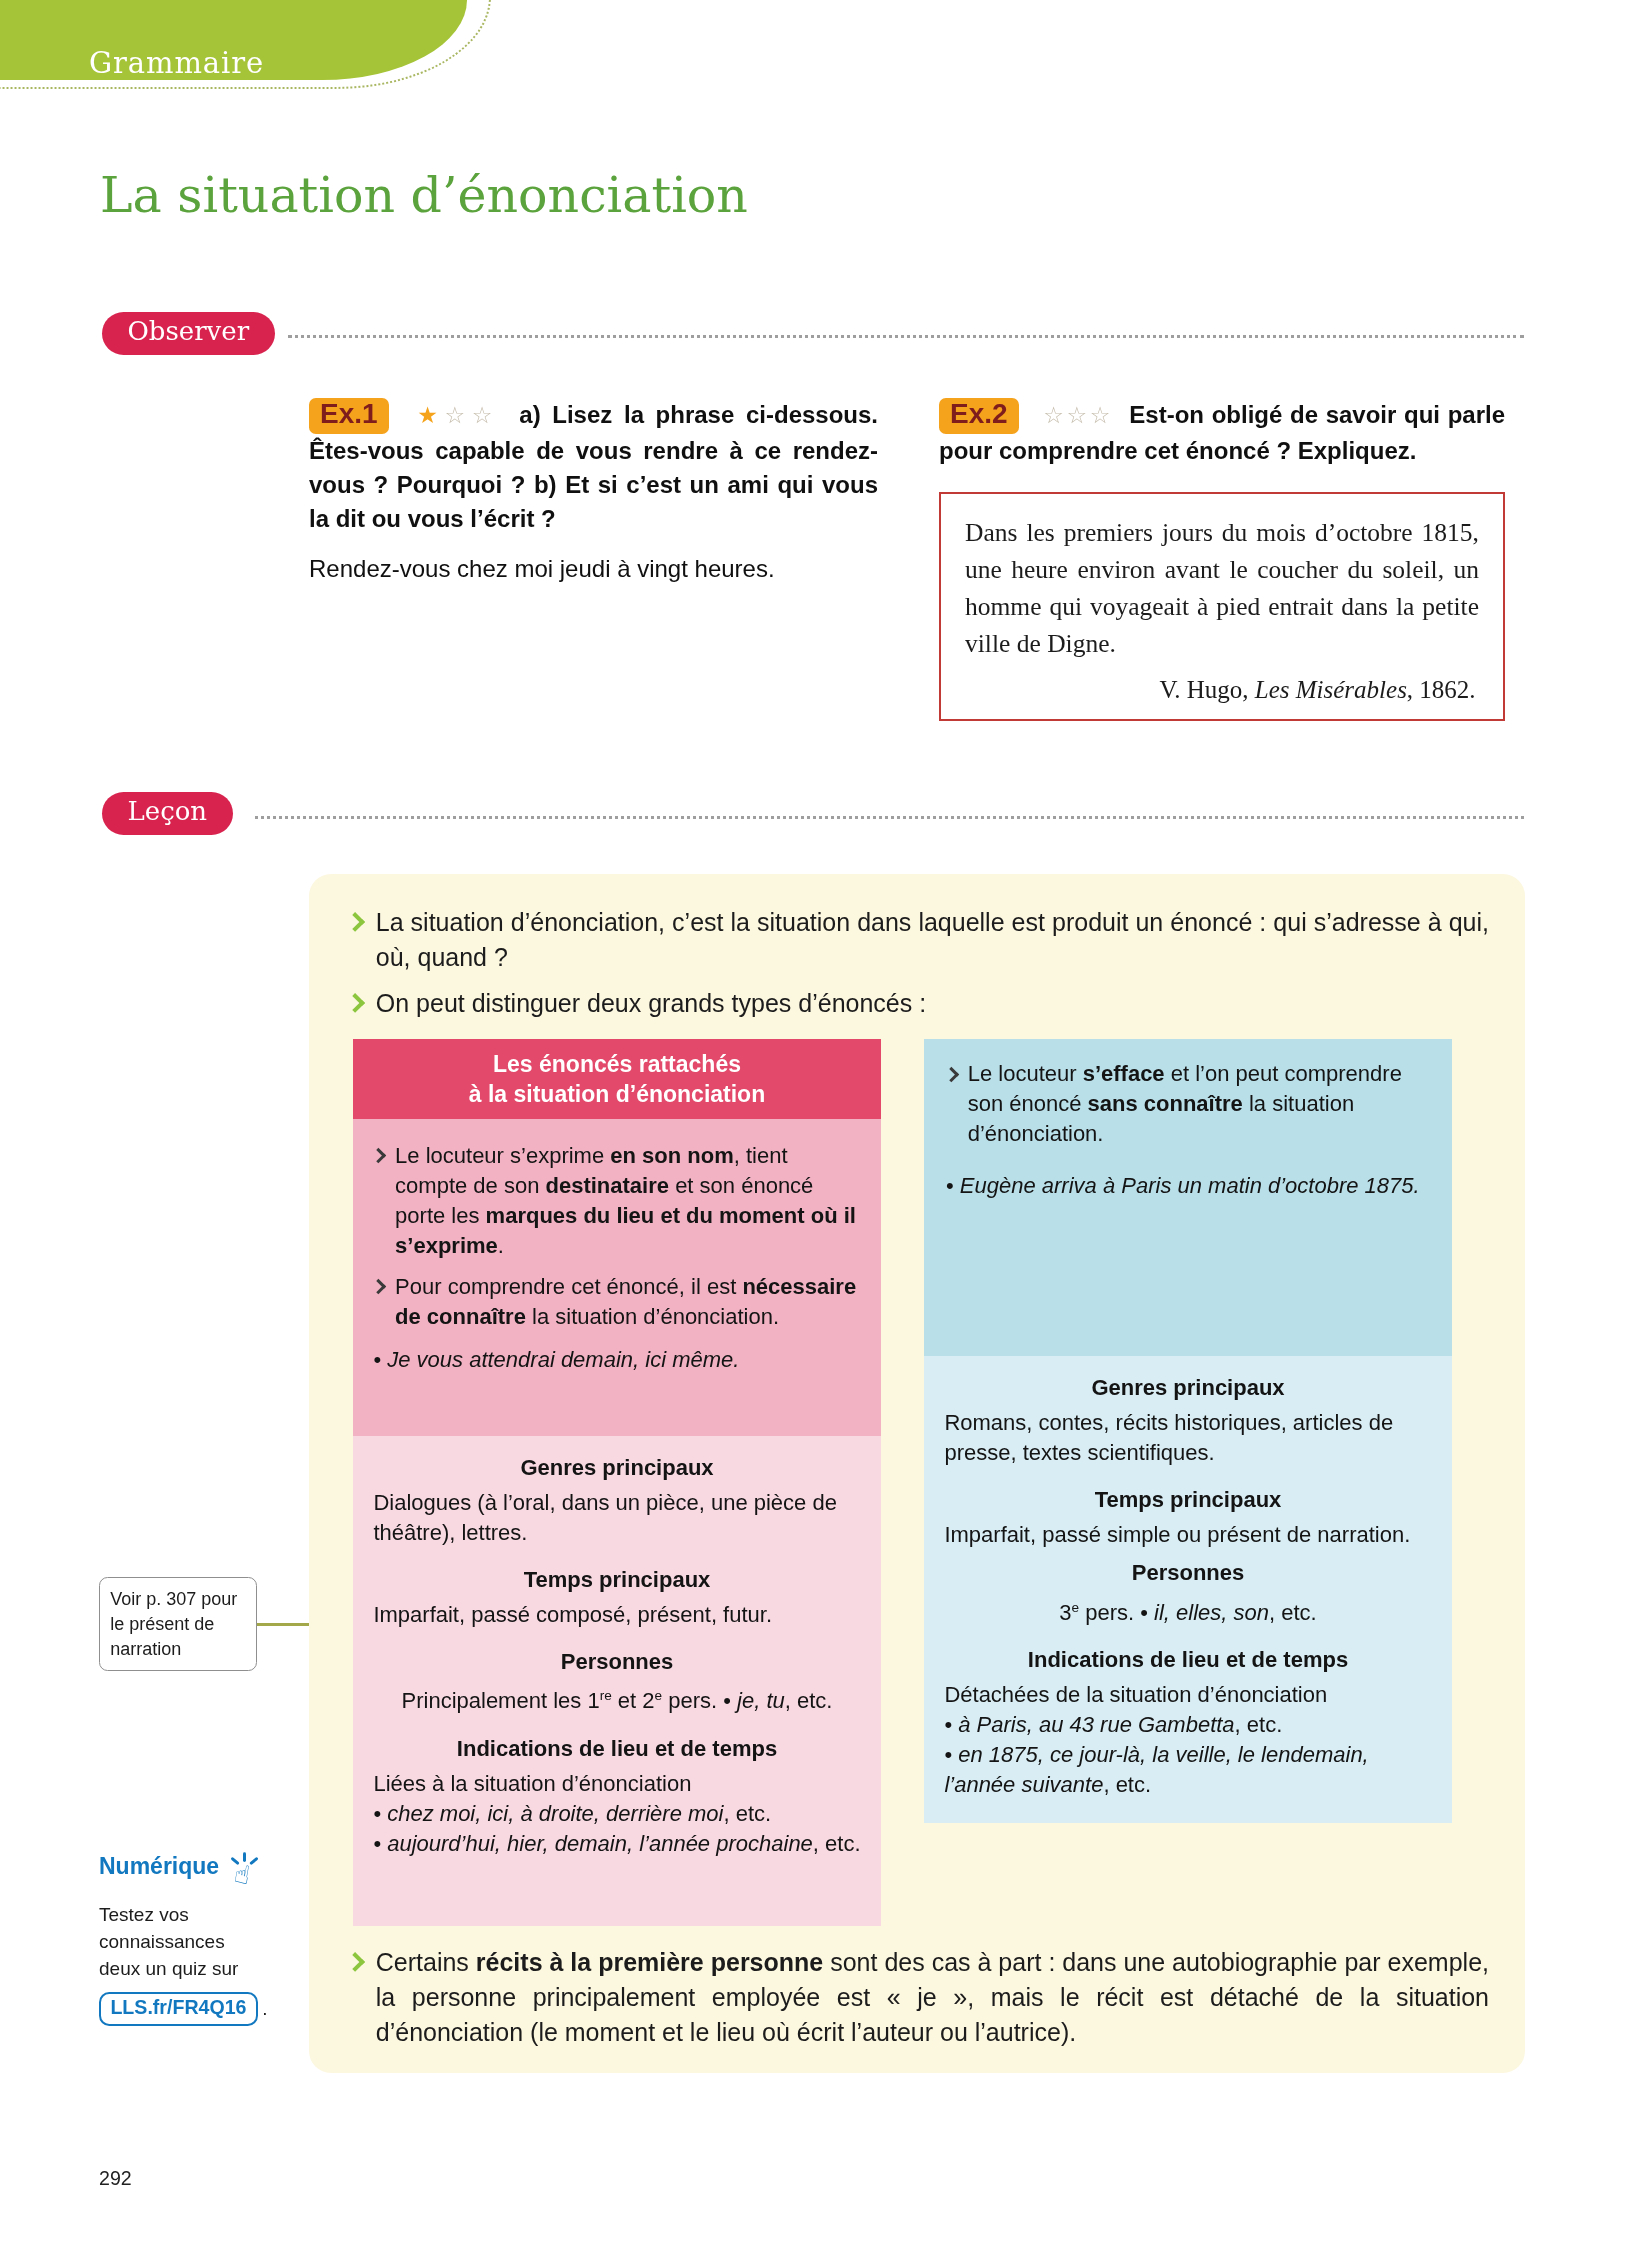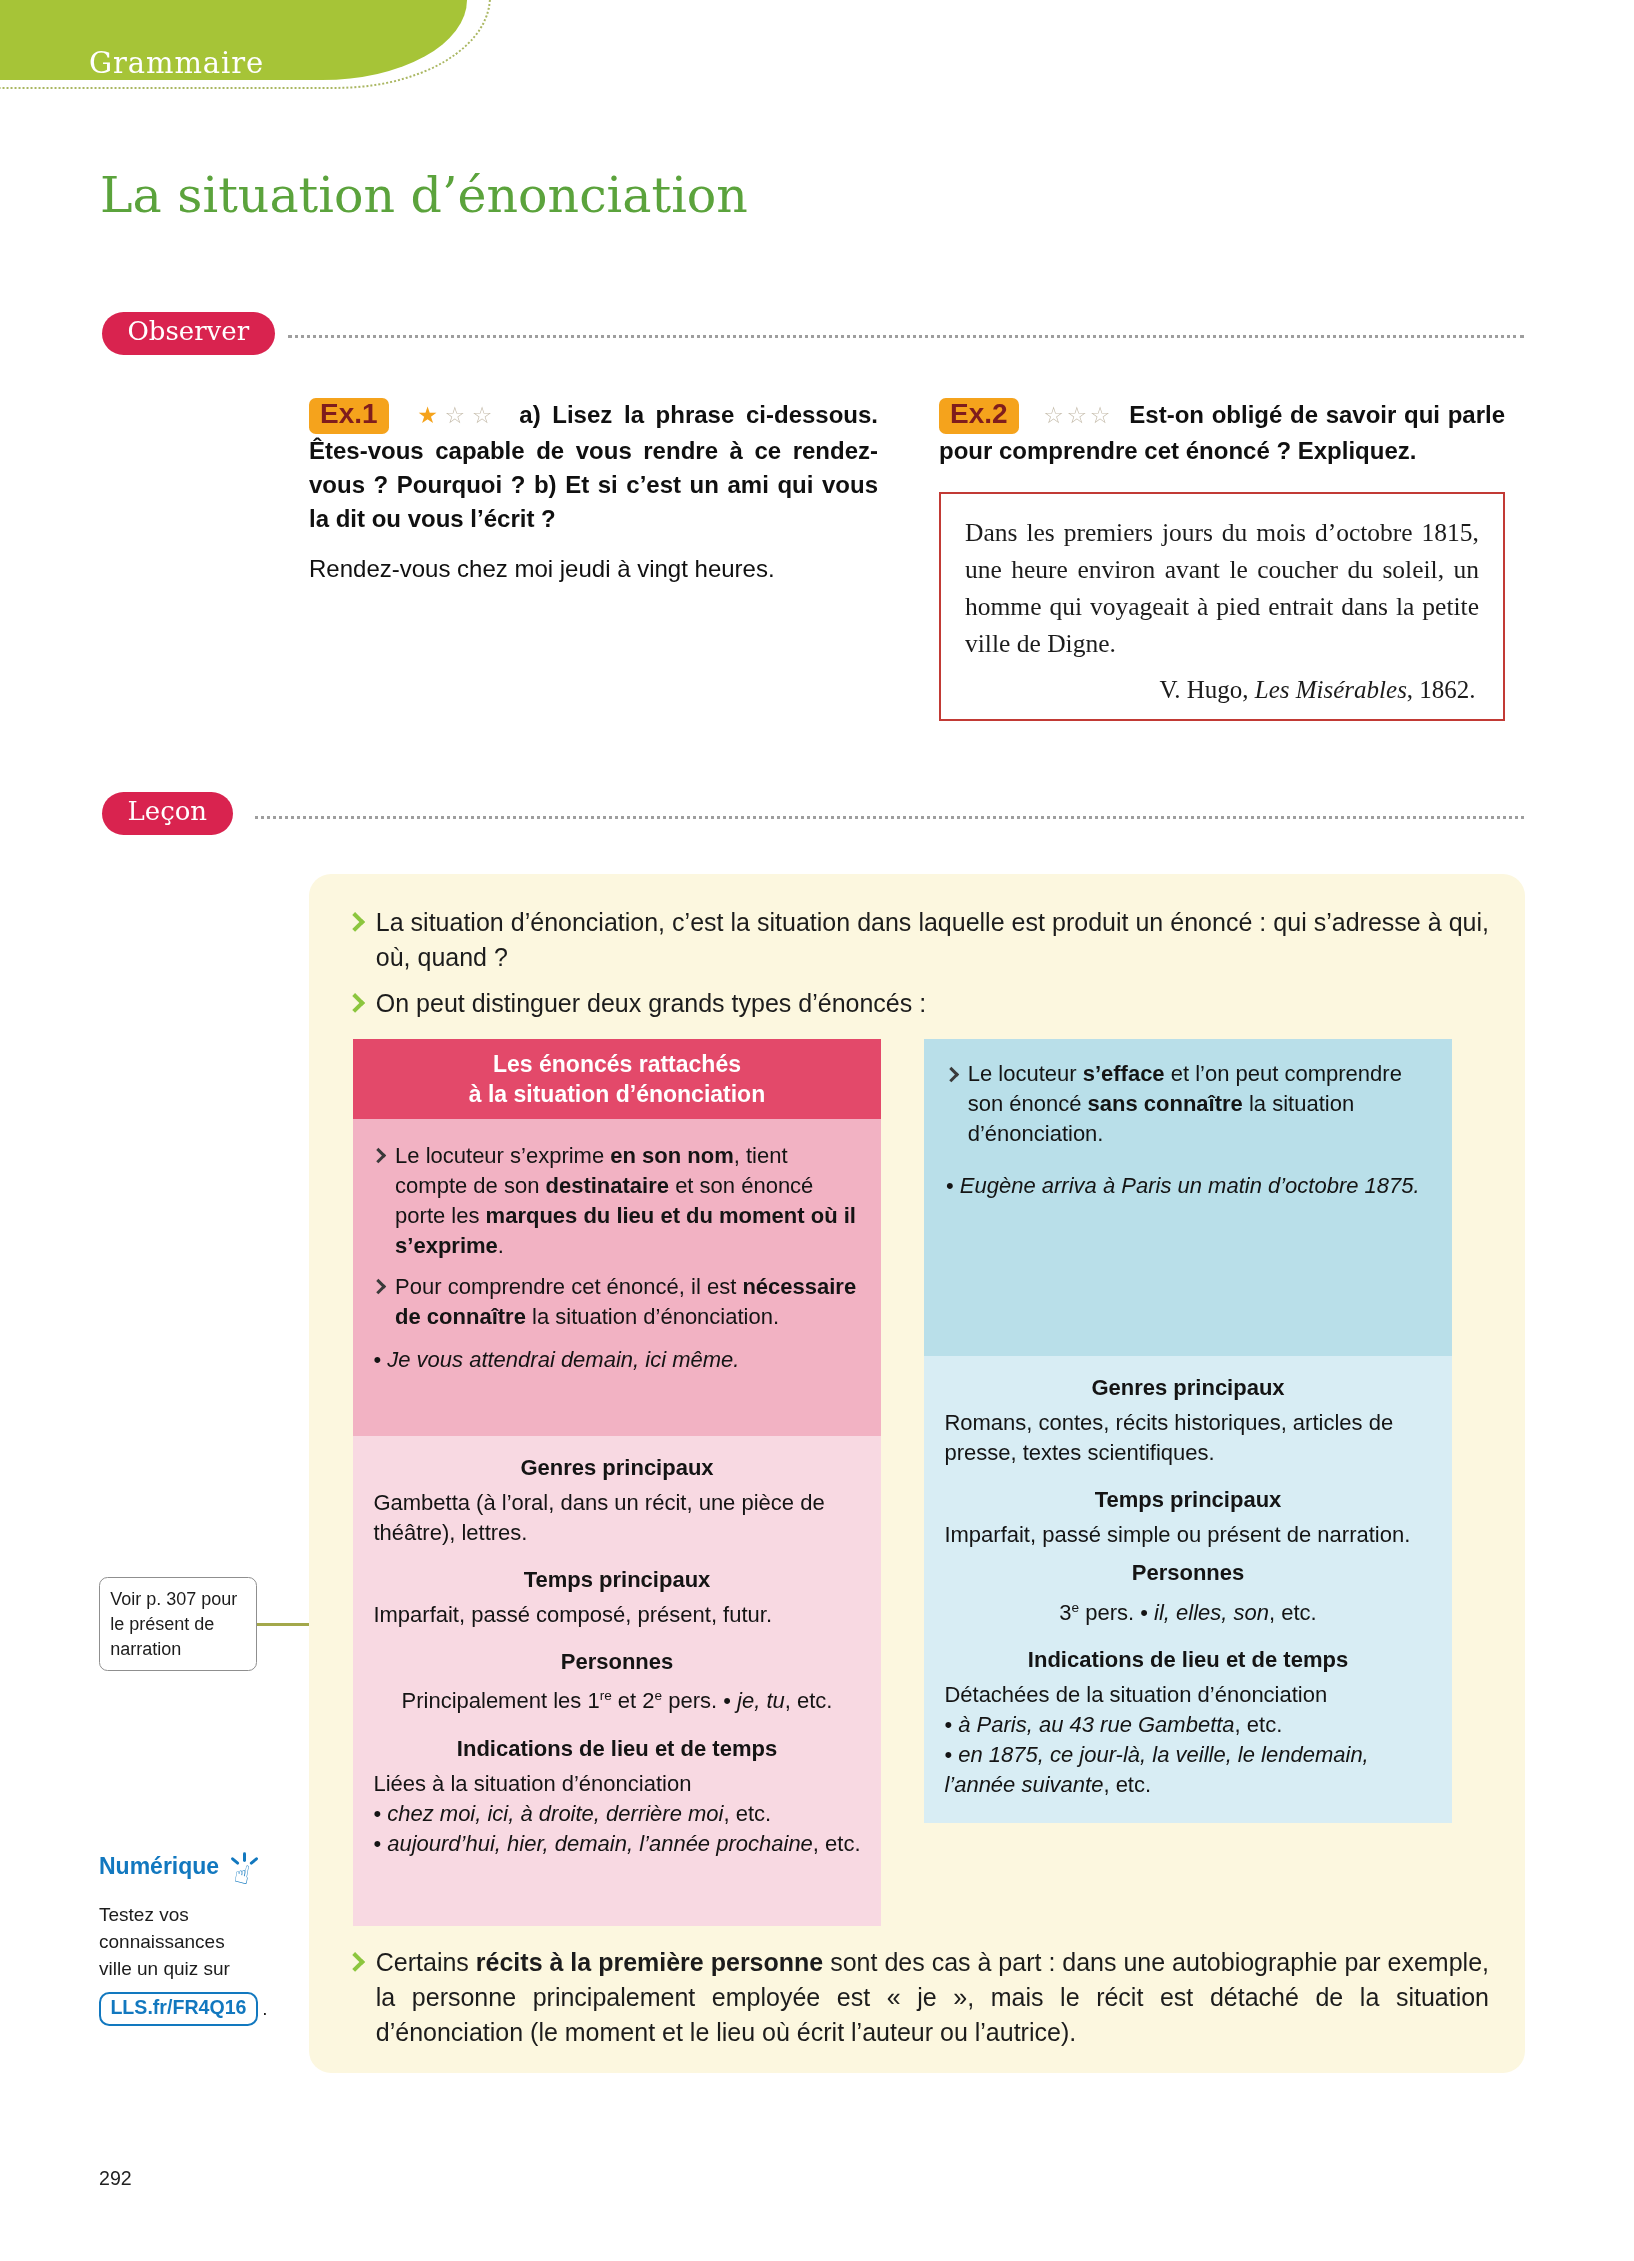--- a/index.html
+++ b/index.html
@@ -162,21 +162,21 @@
           <p><span>Le locuteur s’exprime </span><span class="rt-b">en son nom</span><span>, tient compte de son </span><span class="rt-b">destinataire</span><span> et son énoncé porte les </span><span class="rt-b">marques du lieu et du moment où il s’exprime</span><span>.</span></p>
         </div>
         <div class="cpoint">
           <span class="chev dark"></span>
           <p><span>Pour comprendre cet énoncé, il est </span><span class="rt-b">nécessaire de connaître</span><span> la situation d’énonciation.</span></p>
         </div>
         <p class="cexample"><span>• </span><span class="rt-i">Je vous attendrai demain, ici même.</span></p>
       </div>
       <div class="col-bottom left-bottom">
         <p class="dh first">Genres principaux</p>
-        <p class="dt">Gambetta (à l’oral, dans un récit, une pièce de théâtre), lettres.</p>
+        <p class="dt">Dialogues (à l’oral, dans un pièce, une pièce de théâtre), lettres.</p>
         <p class="dh">Temps principaux</p>
         <p class="dt">Imparfait, passé composé, présent, futur.</p>
         <p class="dh">Personnes</p>
         <p class="dt center"><span>Principalement les 1</span><span class="rt-p">re</span><span> et 2</span><span class="rt-p">e</span><span> pers. • </span><span class="rt-i">je, tu</span><span>, etc.</span></p>
         <p class="dh">Indications de lieu et de temps</p>
         <p class="dt">Liées à la situation d’énonciation</p>
         <p class="dt"><span>• </span><span class="rt-i">chez moi, ici, à droite, derrière moi</span><span>, etc.</span></p>
         <p class="dt"><span>• </span><span class="rt-i">aujourd’hui, hier, demain, l’année prochaine</span><span>, etc.</span></p>
       </div>
     </div>
@@ -220,21 +220,21 @@
           <line x1="11" y1="15" x2="17" y2="20"></line>
           <line x1="25" y1="9" x2="25" y2="17"></line>
           <line x1="39" y1="15" x2="33" y2="20"></line>
         </g>
         <text x="13" y="44" font-size="30" fill="#1278bf" font-family="DejaVu Sans" transform="rotate(10 25 34)">☝</text>
       </svg>
     </div>
     <div class="quiz-text">
       <div>Testez vos</div>
       <div>connaissances</div>
-      <div>ville un quiz sur</div>
+      <div>deux un quiz sur</div>
     </div>
     <div class="quiz-link-row">
       <span class="lls-box">LLS.fr/FR4Q16</span>
       <span class="quiz-end">.</span>
     </div>
   </div>
 
   <div class="pagenum">292</div>
 
 </div>

